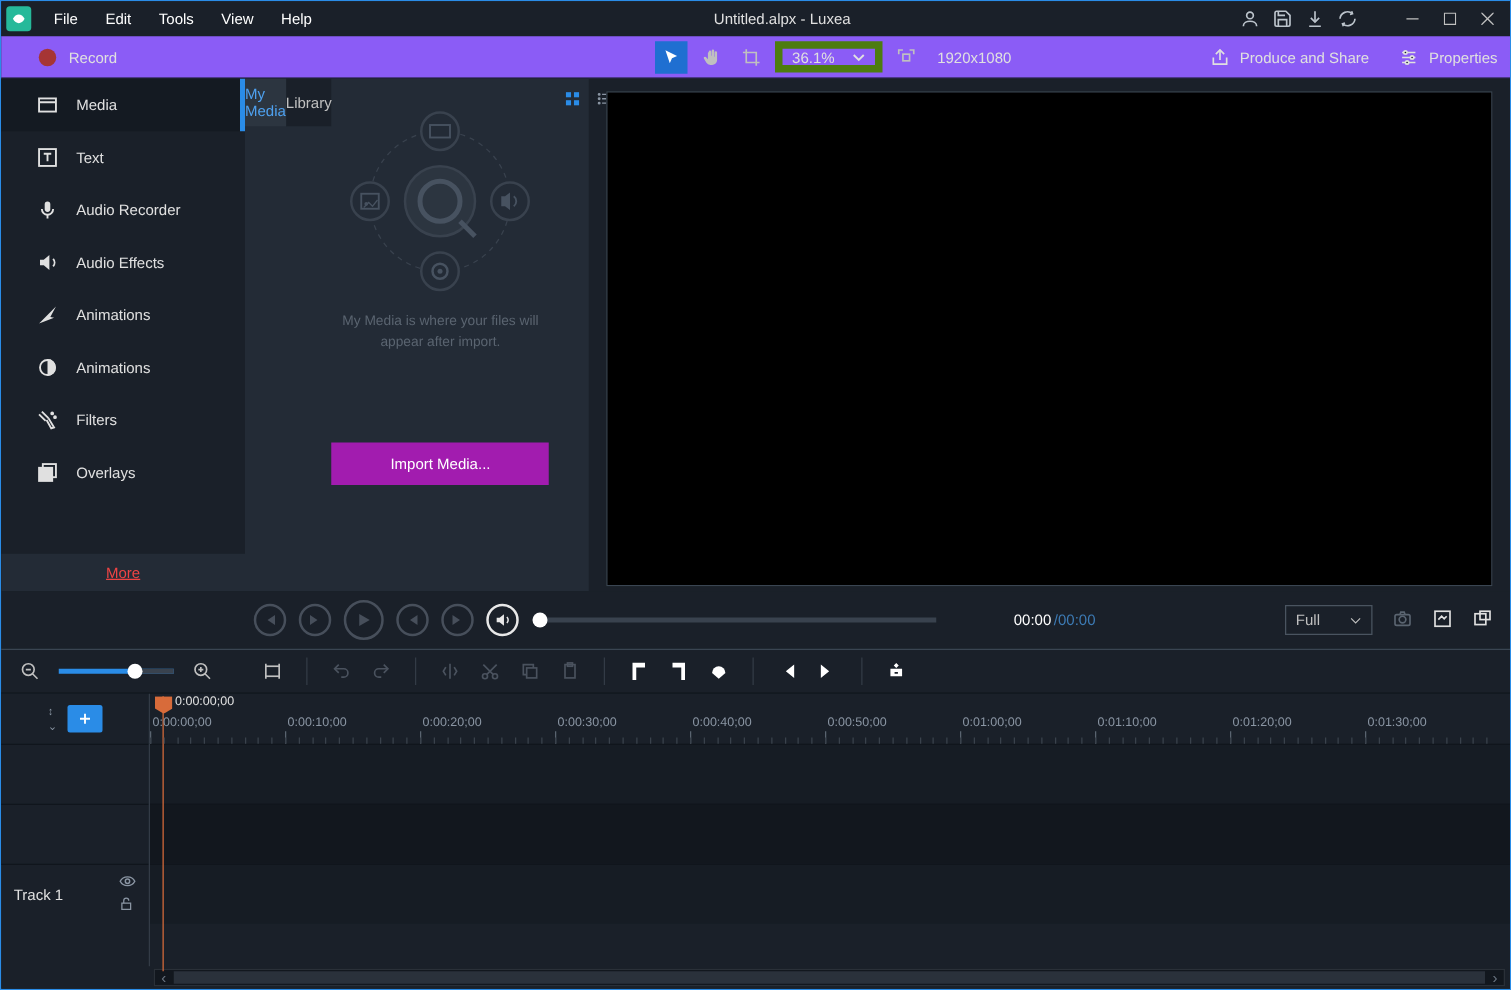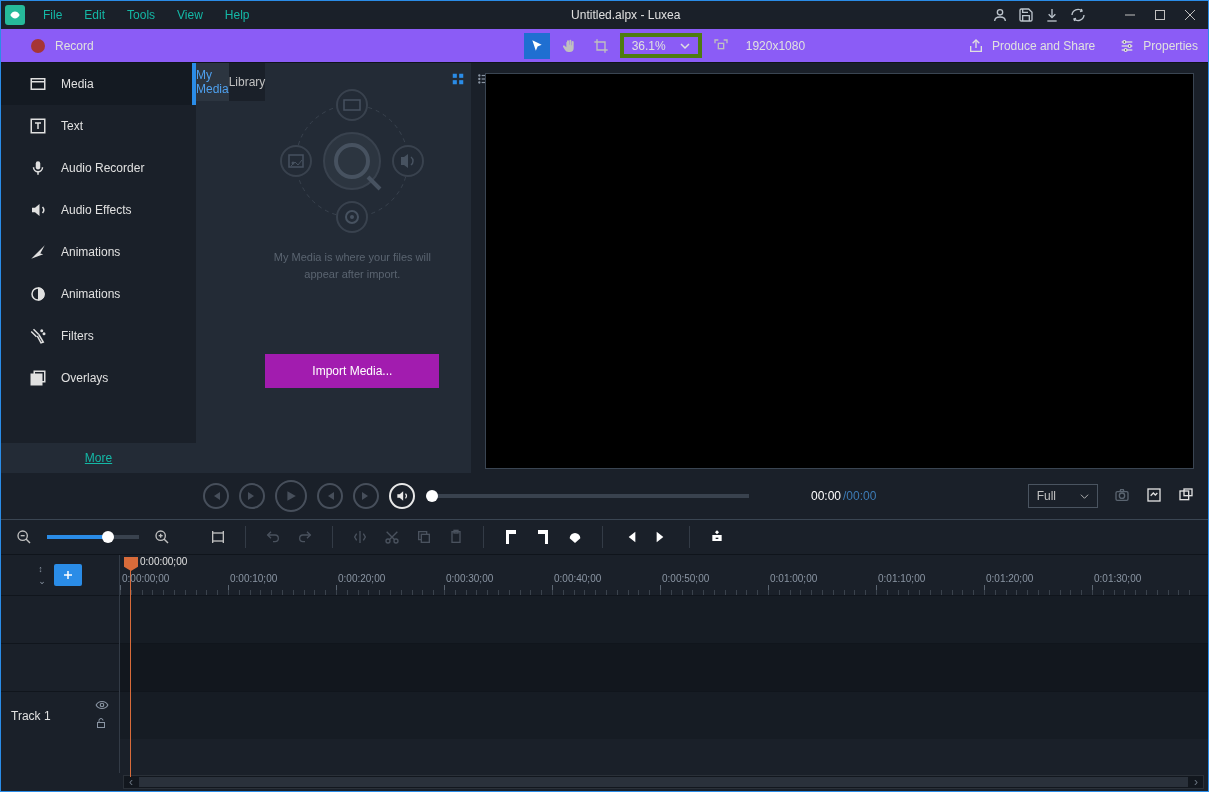--- a/index.html
+++ b/index.html
@@ -4,48 +4,48 @@
 <style>
 * { margin: 0; padding: 0; box-sizing: border-box; font-family: "Segoe UI", Arial, sans-serif; }
 body { background: #000; width: 1209px; height: 792px; overflow: hidden; color: #c0c0c0; font-size: 12px; user-select: none; }
 .window { width: 1209px; height: 792px; background: #1a2029; border: 1px solid #2a8ce7; display: flex; flex-direction: column; }
 
 
 .menubar { height: 28px; background: #1a2029; display: flex; align-items: center; padding: 0 4px; }
 .logo { width: 20px; height: 20px; background: #26b99a; border-radius: 3px; margin-right: 8px; display:flex; align-items:center; justify-content:center; }
 .logo svg { width:14px; height:14px; }
 .menu-items { display: flex; gap: 2px; }
-.menu-item { padding: 4px 10px; color: #14b8a6; cursor: pointer; }
+.menu-item { padding: 4px 10px; color: #ffffff; cursor: pointer; }
 .title-center { flex: 1; text-align: center; color: #e0e0e0; }
 .win-controls { display: flex; gap: 2px; align-items: center; margin-left: auto; }
 .top-icons { display: flex; gap: 10px; margin-right: 30px; }
 .top-icon { width: 16px; height: 16px; display:flex; align-items:center; justify-content:center; color:#bcc4cc; }
 .win-btn { width: 28px; height: 20px; display: flex; align-items: center; justify-content: center; color: #c0c0c0; cursor: pointer; }
 
 
 .toolbar-row { height: 34px; background: #8b5cf6; display: flex; align-items: center; padding: 0 10px 0 30px; border-bottom: 1px solid #0f141b; }
 .record-dot { width: 14px; height: 14px; background: #a63535; border-radius: 50%; margin-right: 10px; }
 .record-label { color: #e0e0e0; }
 .tb-spacer-left { width: 430px; }
 .tb-mid { display: flex; align-items: center; gap: 6px; }
 .tb-btn { width: 26px; height: 26px; display: flex; align-items: center; justify-content: center; color: #c0c0c0; border:1px solid transparent; }
 .tb-btn.active { background: #1f6fd1; color: #fff; }
-.zoom-select { display: flex; align-items: center; border: 4px solid #4d7c0f; height: 25px; padding: 0 8px; gap: 14px; color:#e0e0e0; }
+.zoom-select { display: flex; align-items: center; border: 6px solid #4d7c0f; height: 25px; padding: 0 8px; gap: 14px; color:#e0e0e0; }
 .reslabel { margin-left: 6px; color:#e0e0e0; }
 .tb-right { margin-left: auto; display: flex; gap: 24px; align-items: center; }
 .produce, .props { display: flex; align-items: center; gap: 8px; color: #e0e0e0; cursor: pointer; }
 
 
 .middle { flex: 0 0 410px; display: flex; background: #1a2029; }
 .sidebar { width: 195px; background: #1a2029; display: flex; flex-direction: column; }
 .side-item { height: 42px; display: flex; align-items: center; gap: 14px; padding-left: 28px; color: #e0e0e0; cursor: pointer; position:relative; }
 .side-item.active { background: #141a22; }
 .side-item.active::after { content:""; position:absolute; right:0; top:0; bottom:0; width:4px; background:#2a8ce7; }
 .side-icon { width: 18px; height: 18px; display:flex; align-items:center; justify-content:center; }
-.more-btn { height: 30px; display: flex; align-items: center; justify-content: center; background: #232b36; color: #14b8a6; margin-top: auto; cursor:pointer;text-decoration:underline; }
+.more-btn { height: 30px; display: flex; align-items: center; justify-content: center; background: #232b36; color: #ef4444; margin-top: auto; cursor:pointer;text-decoration:underline; }
 
 .media-panel { width: 275px; background: #232b36; display: flex; }
 .tabs { height: 38px; display: flex; }
 .tab { flex: 1; display: flex; align-items: center; justify-content: center; color: #c0c0c0; cursor: pointer; background:#1a2029; }
 .tab.active { background: #2c3540; color: #4ea0ee; }
 .media-body { flex: 1; display: flex; flex-direction: column; align-items: center; justify-content: flex-start; padding-top: 18px; }
 .media-illus { width:160px; height:160px; position:relative; }
 .media-hint { color: #5a6470; font-size: 11px; text-align: center; margin-top: 8px; line-height:1.5; }
 .import-btn { margin-top: 72px; width: 174px; height: 34px; background: #a21caf; color: #fff; display: flex; align-items: center; justify-content: center; cursor: pointer; }
 .media-footer { height: 34px; display: flex; align-items: center; padding: 0 12px; gap: 12px; }

